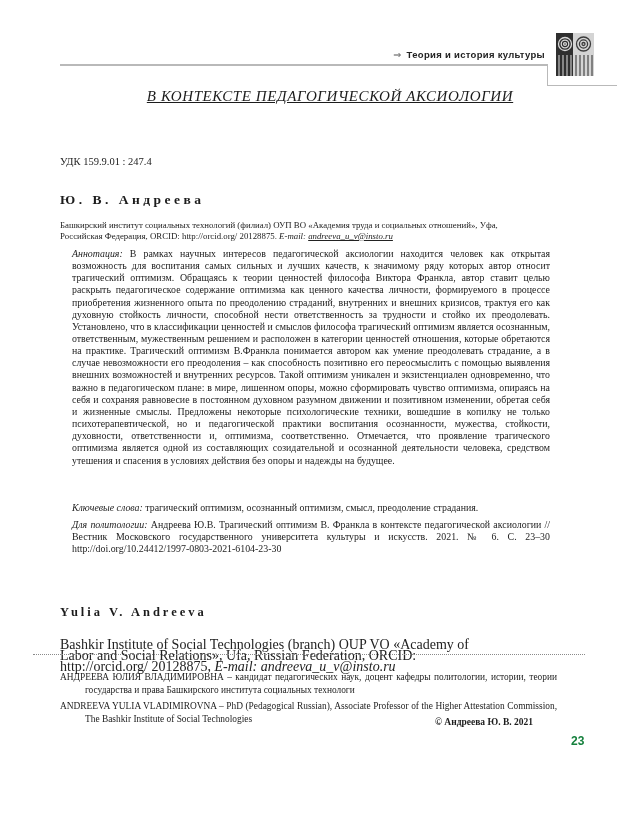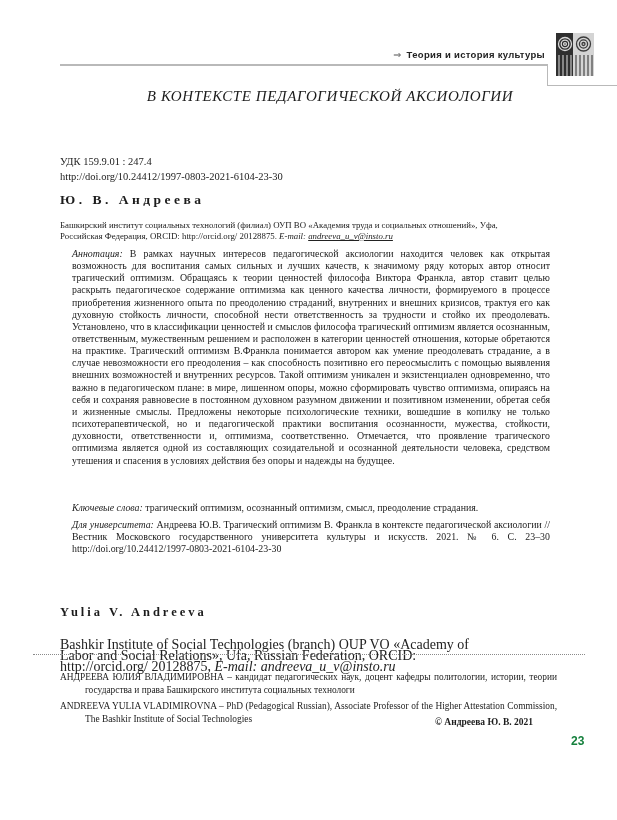--- a/index.html
+++ b/index.html
@@ -16,21 +16,21 @@
   .header-label .arrow { font-weight:normal; color:#555; margin-right:5px; }
   .header-rule { position:absolute; top:64px; left:60px; width:488px; height:0; border-top:2px solid #b9b9b9; }
   .frame-v { position:absolute; left:547px; top:64px; width:1px; height:21px; background:#b9b9b9; }
   .frame-h { position:absolute; left:547px; top:85px; width:70px; height:1px; background:#b9b9b9; }
   .icon-box { position:absolute; left:556px; top:33px; width:38px; height:43px; }
   
   .title { position:absolute; top:84px; left:70px; width:520px; text-align:center; font-style:italic; }
   .title-line1 { line-height:48px; height:48px; white-space:nowrap; }
   .dropcap { font-size:47px; font-family:"DejaVu Serif", serif; font-style:italic; letter-spacing:0; }
   .title-rest, .title-line2 { font-size:15px; letter-spacing:0.6px; }
-  .title-line2 { margin-top:3px; line-height:18px; }
+  .title-line2 { margin-top:3px; line-height:18px;text-decoration:underline; }
   
   .meta { position:absolute; top:154px; left:60px; font-size:10.5px; line-height:15px; }
   .author-name {
     position:absolute; left:60px; font-weight:bold; font-size:13.5px; letter-spacing:3.5px; white-space:nowrap;
   }
   .author-ru-name { top:192px; }
   .affiliation { position:absolute; left:60px; font-size:8.8px; line-height:11px; color:#222; }
   .affiliation-ru { top:211px; width:470px; }
   .affiliation-en { top:625px; width:440px; font-size:14px; }
   .email-link { font-style:italic; text-decoration:underline; color:#222; }
@@ -92,31 +92,30 @@
       </g>
     </svg>
   </div>
 
   <div class="title">
     <div class="title-line2">В КОНТЕКСТЕ ПЕДАГОГИЧЕСКОЙ АКСИОЛОГИИ</div>
   </div>
 
   <div class="meta">
     <div>УДК 159.9.01 : 247.4</div>
-    <div>http://doi.org/10.24412/1997-0803-2021-6104-23-30</div>
   </div>
 
   <div class="author-name author-ru-name">Ю. В. Андреева</div>
   <p class="affiliation affiliation-ru"><span>Башкирский институт социальных технологий (филиал) ОУП ВО «Академия труда и социальных отношений», Уфа, Российская Федерация, ORCID: http://orcid.org/ 20128875. </span><span class="lbl">E-mail: </span><span class="email-link">andreeva_u_v@insto.ru</span></p>
 
   <p class="indented annotation"><span class="lbl">Аннотация: </span><span>В рамках научных интересов педагогической аксиологии находится человек как открытая возможность для воспитания самых сильных и лучших качеств, к значимому ряду которых автор относит трагический оптимизм. Обращаясь к теории ценностей философа Виктора Франкла, автор ставит целью раскрыть педагогическое содержание оптимизма как ценного качества личности, формируемого в процессе приобретения жизненного опыта по преодолению страданий, внутренних и внешних кризисов, трактуя его как духовную стойкость личности, способной нести ответственность за трудности и стойко их преодолевать. Установлено, что в классификации ценностей и смыслов философа трагический оптимизм является осознанным, ответственным, мужественным решением и расположен в категории ценностей отношения, которые обретаются на практике. Трагический оптимизм В.Франкла понимается автором как умение преодолевать страдание, а в случае невозможности его преодоления – как способность позитивно его переосмыслить с помощью выявления внешних возможностей и внутренних ресурсов. Такой оптимизм уникален и экзистенциален одновременно, что важно в педагогическом плане: в мире, лишенном опоры, можно сформировать чувство оптимизма, опираясь на себя и сохраняя равновесие в постоянном духовном разумном движении и позитивном изменении, обретая себя и жизненные смыслы. Предложены некоторые психологические техники, вошедшие в копилку не только психотерапевтической, но и педагогической практики воспитания осознанности, мужества, стойкости, духовности, ответственности и, оптимизма, соответственно. Отмечается, что проявление трагического оптимизма является одной из составляющих созидательной и осознанной деятельности человека, средством утешения и спасения в условиях действия без опоры и надежды на будущее.</span></p>
 
   <p class="indented keywords"><span class="lbl">Ключевые слова: </span><span>трагический оптимизм, осознанный оптимизм, смысл, преодоление страдания.</span></p>
 
-  <p class="indented citation"><span class="lbl">Для университета: </span><span>Андреева Ю.В. Трагический оптимизм В. Франкла в контексте педагогической аксиологии // Вестник Московского государственного университета культуры и искусств. 2021. № 6. С. 23–30 http://doi.org/10.24412/1997-0803-2021-6104-23-30</span></p>
+  <p class="indented citation"><span class="lbl">Для политологии: </span><span>Андреева Ю.В. Трагический оптимизм В. Франкла в контексте педагогической аксиологии // Вестник Московского государственного университета культуры и искусств. 2021. № 6. С. 23–30 http://doi.org/10.24412/1997-0803-2021-6104-23-30</span></p>
 
 
   <div class="author-name author-en-name">Yulia V. Andreeva</div>
   <p class="affiliation affiliation-en"><span>Bashkir Institute of Social Technologies (branch) OUP VO «Academy of Labor and Social Relations», Ufa, Russian Federation, ORCID: http://orcid.org/ 20128875, </span><span class="lbl">E-mail: </span><span class="email-link no-underline lbl">andreeva_u_v@insto.ru</span></p>
 
   <div class="dotted-rule"></div>
 
   <p class="bio bio-ru">АНДРЕЕВА ЮЛИЯ ВЛАДИМИРОВНА – кандидат педагогических наук, доцент кафедры политологии, истории, теории государства и права Башкирского института социальных технологи</p>
   <p class="bio bio-en">ANDREEVA YULIA VLADIMIROVNA – PhD (Pedagogical Russian), Associate Professor of the Higher Attestation Commission, The Bashkir Institute of Social Technologies</p>
 

